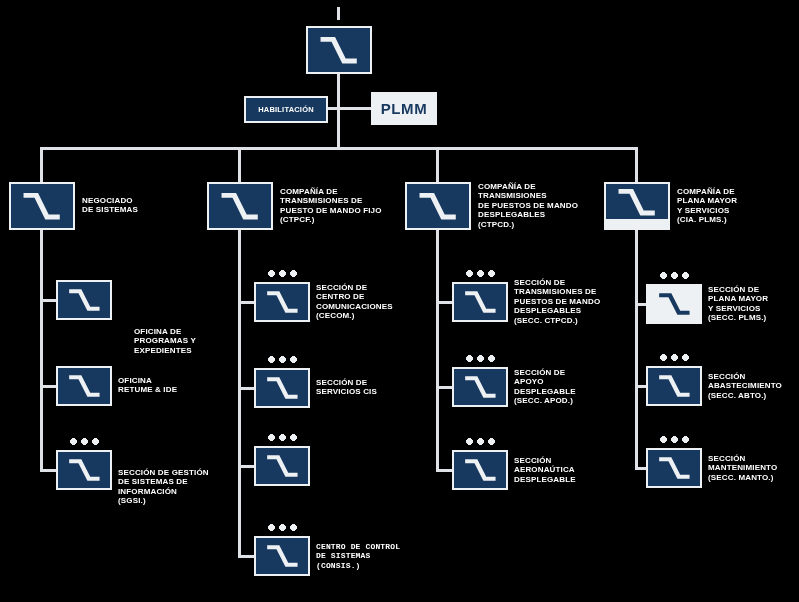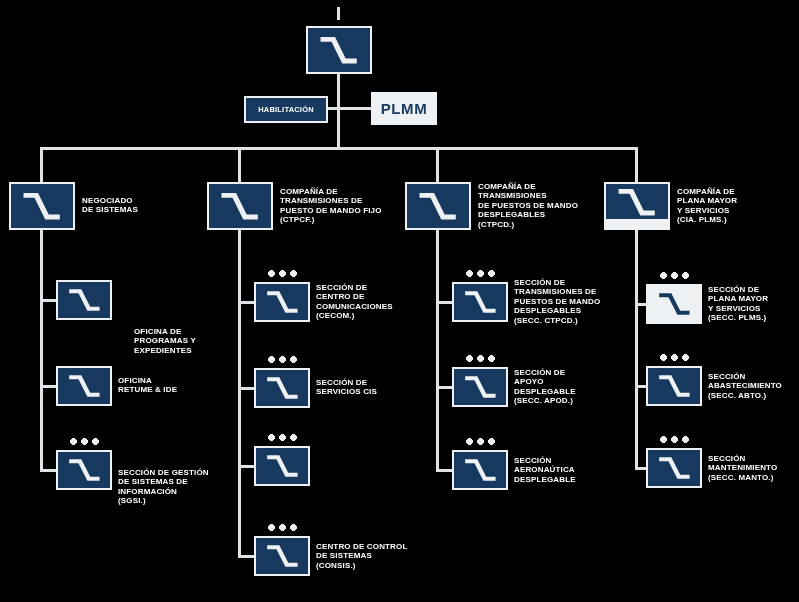--- a/index.html
+++ b/index.html
@@ -172,21 +172,21 @@
         <polyline points="16,13 40,13 60,57 84,57" fill="none" stroke="currentColor" stroke-width="10"></polyline>
       </svg>
   </div>
 
   <div class="dots" style="left:268px;top:524px;"></div>
   <div class="sym" style="left:254px;top:536px;width:56px;height:40px;">
     <svg viewBox="0 0 100 70" preserveAspectRatio="none">
         <polyline points="16,13 40,13 60,57 84,57" fill="none" stroke="currentColor" stroke-width="10"></polyline>
       </svg>
   </div>
-  <div class="label" style="left:316px;top:542px;width:108px;">CENTRO DE CONTROL
+  <div class="label" style="left:316px;top:542px;width:108px;font-family:Liberation Mono, monospace;">CENTRO DE CONTROL
 DE SISTEMAS
 (CONSIS.)</div>
 
   <div class="sym" style="left:405px;top:182px;width:66px;height:48px;">
     <svg viewBox="0 0 100 70" preserveAspectRatio="none">
         <polyline points="16,13 40,13 60,57 84,57" fill="none" stroke="currentColor" stroke-width="10"></polyline>
       </svg>
   </div>
   <div class="label" style="left:478px;top:182px;width:125px;">COMPAÑÍA DE
 TRANSMISIONES

